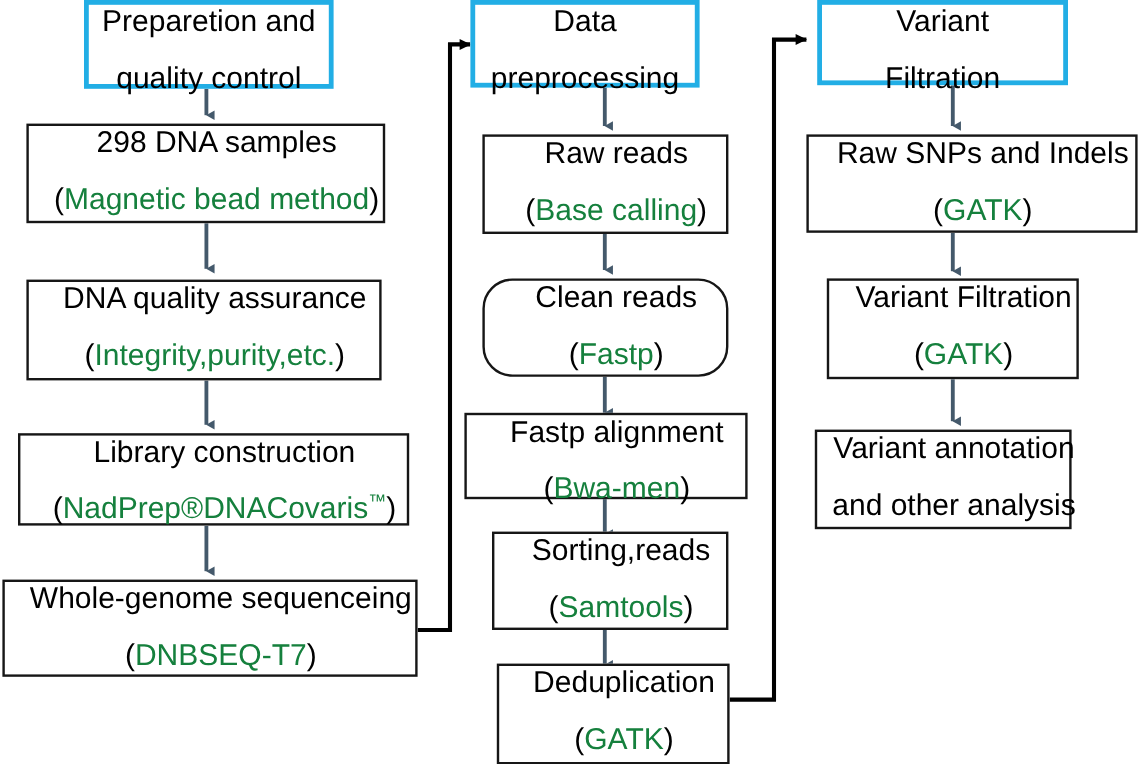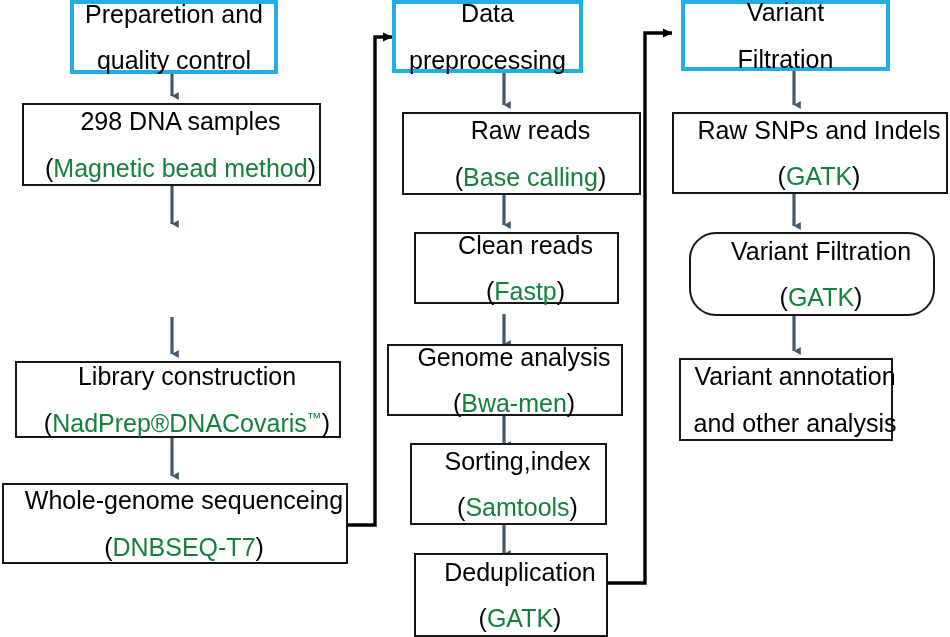--- a/index.html
+++ b/index.html
@@ -19,21 +19,20 @@
     overflow: hidden;
   }
   
   .node {
     position: absolute;
     box-sizing: border-box;
     background: #ffffff;
     display: flex;
     flex-direction: column;
     align-items: center;
-    justify-content: center;
     text-align: center;
     color: #000000;
     line-height: 1.14;
     z-index: 3;
   }
   .node.plain {
     border: 2px solid #161616;
     padding-left: 18px;
   }
   .node.header {
@@ -120,72 +119,76 @@
   <div class="node header" style="left:70px; top:0px; width:208px; height:74px;">
     <span class="line1">Preparetion and</span>
     <span class="line2">quality control</span>
   </div>
 
   <div class="node plain" style="left:22px; top:103px; width:299px; height:83px;">
     <span class="line1">298 DNA samples</span>
     <span class="line2"><span class="paren">(</span><span class="tool">Magnetic bead method</span><span class="paren">)</span></span>
   </div>
 
+  <div class="node plain" style="left:22px; top:233px; width:296px; height:84px;">
+    <span class="line1">DNA quality assurance</span>
+    <span class="line2"><span class="paren">(</span><span class="tool">Integrity,purity,etc.</span><span class="paren">)</span></span>
+  </div>
 
   <div class="node plain" style="left:15px; top:361px; width:326px; height:77px;">
     <span class="line1">Library construction</span>
     <span class="line2"><span class="paren">(</span><span class="tool">NadPrep®DNACovaris</span><span class="tool tm">™</span><span class="paren">)</span></span>
   </div>
 
   <div class="node plain" style="left:2px; top:483px; width:346px; height:81px;">
     <span class="line1">Whole-genome sequenceing</span>
     <span class="line2"><span class="paren">(</span><span class="tool">DNBSEQ-T7</span><span class="paren">)</span></span>
   </div>
 
   <div class="node header" style="left:392px; top:0px; width:191px; height:73px;">
     <span class="line1">Data</span>
     <span class="line2">preprocessing</span>
   </div>
 
-  <div class="node plain" style="left:402px; top:112px; width:239px; height:83px;">
+  <div class="node plain" style="left:402px; top:112px; width:205px; height:83px;">
     <span class="line1">Raw reads</span>
     <span class="line2"><span class="paren">(</span><span class="tool">Base calling</span><span class="paren">)</span></span>
   </div>
 
-  <div class="node plain" style="left:414px; top:232px; width:205px; height:72px;">
+  <div class="node plain" style="left:402px; top:232px; width:205px; height:82px;border-radius:25px;">
     <span class="line1">Clean reads</span>
     <span class="line2"><span class="paren">(</span><span class="tool">Fastp</span><span class="paren">)</span></span>
   </div>
 
   <div class="node plain" style="left:387px; top:344px; width:236px; height:72px;">
-    <span class="line1">Genome analysis</span>
+    <span class="line1">Fastp alignment</span>
     <span class="line2"><span class="paren">(</span><span class="tool">Bwa-men</span><span class="paren">)</span></span>
   </div>
 
   <div class="node plain" style="left:410px; top:443px; width:197px; height:82px;">
-    <span class="line1">Sorting,index</span>
+    <span class="line1">Sorting,reads</span>
     <span class="line2"><span class="paren">(</span><span class="tool">Samtools</span><span class="paren">)</span></span>
   </div>
 
   <div class="node plain" style="left:414px; top:553px; width:194px; height:84px;">
     <span class="line1">Deduplication</span>
     <span class="line2"><span class="paren">(</span><span class="tool">GATK</span><span class="paren">)</span></span>
   </div>
 
   <div class="node header" style="left:681px; top:0px; width:209px; height:71px;">
     <span class="line1">Variant</span>
     <span class="line2">Filtration</span>
   </div>
 
   <div class="node plain" style="left:672px; top:112px; width:276px; height:82px;">
     <span class="line1">Raw SNPs and Indels</span>
     <span class="line2"><span class="paren">(</span><span class="tool">GATK</span><span class="paren">)</span></span>
   </div>
 
-  <div class="node plain" style="left:689px; top:232px; width:246px; height:84px;border-radius:27px;">
+  <div class="node plain" style="left:689px; top:232px; width:210px; height:84px;">
     <span class="line1">Variant Filtration</span>
     <span class="line2"><span class="paren">(</span><span class="tool">GATK</span><span class="paren">)</span></span>
   </div>
 
   <div class="node plain" style="left:679px; top:358px; width:214px; height:83px;">
     <span class="line1">Variant annotation</span>
     <span class="line2">and other analysis</span>
   </div>
 
 </div>

